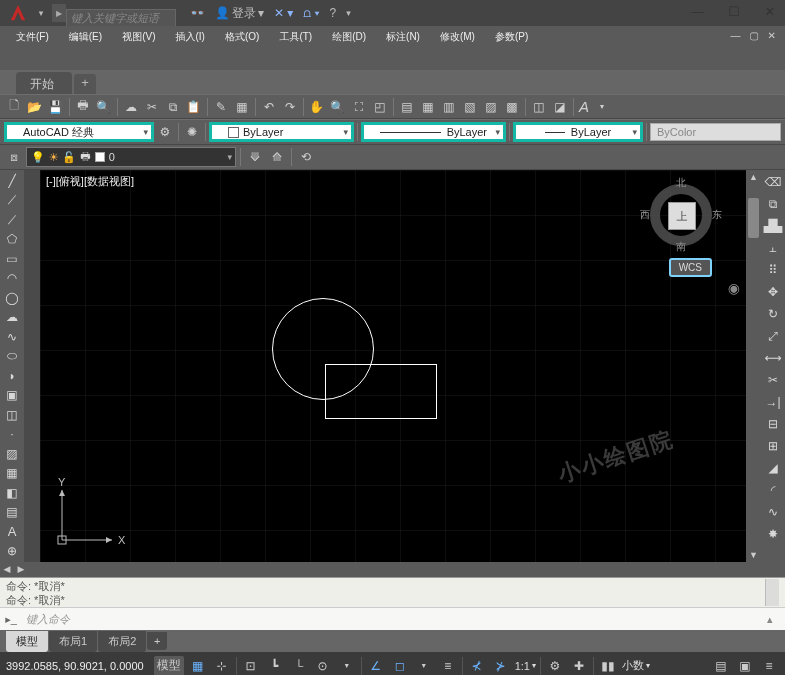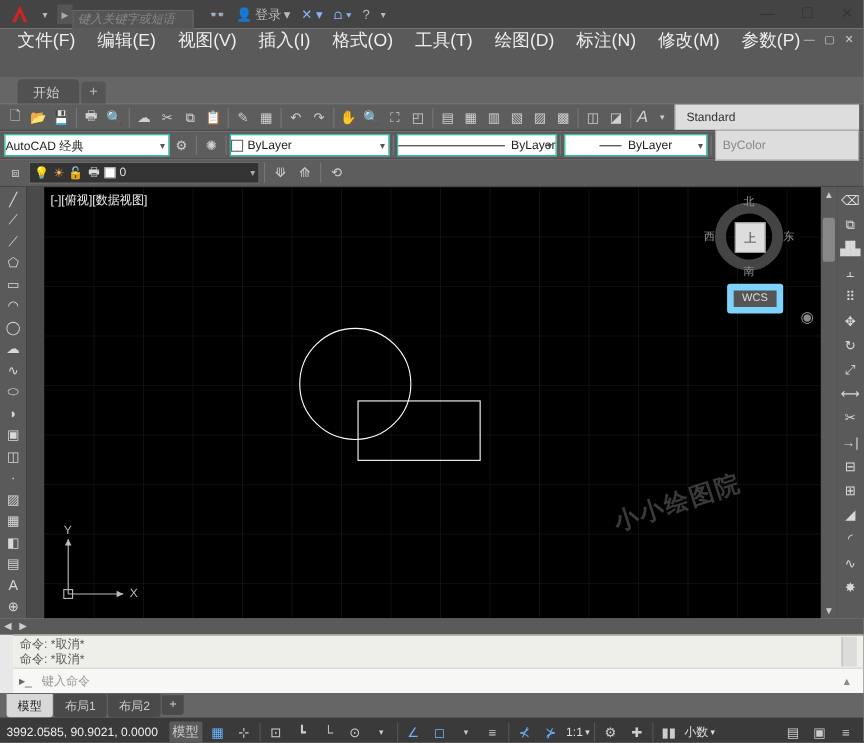--- a/index.html
+++ b/index.html
@@ -14,40 +14,40 @@
   .search-play { width:14px;height:18px;background:#555;margin-left:4px;display:flex;align-items:center;justify-content:center;color:#aaa;font-size:8px;}
   .search-box { flex:0 0 110px; height:18px; background:#555;border:1px solid #666;color:#888;font-style:italic;padding-left:4px;line-height:16px;font-size:11px;margin-top:10px;}
   .title-icons { display:flex; gap:10px; align-items:center; margin-left:14px; color:#bbb; font-size:12px;}
   .title-icons span { display:inline-flex; align-items:center; gap:2px; }
   .win-controls { position:absolute; right:6px; top:4px; display:flex; gap:18px; color:#333; font-size:13px;}
   .win-controls span { width:18px; text-align:center; }
   
   
   .menubar { height:44px; background:#5a5a5a; padding:0 6px; position:relative;}
   .menubar .row { display:flex; gap:0; height:22px; align-items:center;}
-  .menubar .row span { color:#eee; padding:3px 10px; font-size:16px; }
+  .menubar .row span { color:#eee; padding:3px 10px; font-size:10px; }
   .minmax { position:absolute; right:6px; top:4px; color:#ccc; font-size:10px; letter-spacing:3px;}
   
   
   .filetabs { height:24px; background:#666; display:flex; align-items:flex-end; padding-left:16px; gap:2px;}
   .filetab { height:22px; padding:3px 18px 0 14px; border-radius:4px 4px 0 0; font-size:12px; display:flex;align-items:center;gap:8px;}
   .filetab.inactive { background:#515151; color:#ccc;}
   .filetab.active { background:#777; color:#fff; }
   .filetab .x { color:#aaa; font-size:10px;}
   .addtab { width:22px;height:20px;background:#555;border-radius:3px 3px 0 0;color:#bbb;text-align:center;font-size:13px;line-height:18px;}
   
   
   .toolbar { height:25px; background:#5d5d5d; border-top:1px solid #6e6e6e; border-bottom:1px solid #474747; display:flex; align-items:center; padding:0 4px; gap:1px;}
   .toolbar.row2 { height:26px;}
   .tbtn { width:20px;height:20px; display:flex;align-items:center;justify-content:center; color:#d0d0d0; font-size:12px;}
   .tbtn.wide{width:auto;padding:0 2px;}
   .sep { width:1px; height:18px; background:#777; margin:0 2px;}
-  .dropdown { height:20px; background:#fff; border:1px solid #14b8a6; display:flex;align-items:center; padding:0 0; font-size:11px; color:#222; position:relative;}
+  .dropdown { height:20px; background:#fff; border:3px solid #14b8a6; display:flex;align-items:center; padding:0 16px; font-size:11px; color:#222; position:relative;}
   .dropdown .arrow{position:absolute;right:3px;color:#555;font-size:9px;}
-  .lt-label{background:#eee;color:#444;padding:0 6px;height:28px;display:flex;align-items:center;border:1px solid #aaa;font-size:11px;}
+  .lt-label{background:#eee;color:#444;padding:0 6px;height:18px;display:flex;align-items:center;border:1px solid #aaa;font-size:11px;}
   .style-box{flex:1;background:#ddd;border-left:1px solid #888;display:flex;align-items:center;padding-left:10px;color:#333;height:100%;}
   
   
   .layer-row{height:25px;background:#5d5d5d;border-bottom:1px solid #474747;display:flex;align-items:center;padding:0 4px;gap:2px;}
   .layer-dd{flex:0 0 210px;height:20px;background:#333;border:1px solid #777;display:flex;align-items:center;gap:4px;padding:0 4px;color:#ddd;font-size:11px;position:relative;}
   .layer-dd .arrow{position:absolute;right:3px;color:#aaa;font-size:9px;}
   
   
   .workarea { display:flex; height:392px; background:#1a1a1a; }
   .tool-col { width:24px; background:#5a5a5a; display:flex; flex-direction:column; padding:2px 0; gap:2px; align-items:center;}
@@ -59,37 +59,37 @@
   .rect{position:absolute;border:1px solid #fff;}
   .ucs{position:absolute;left:14px;bottom:14px;}
   .axis-label{position:absolute;color:#bbb;font-size:11px;}
   .watermark{position:absolute;right:70px;bottom:90px;color:#3a3a3a;font-size:22px;transform:rotate(-18deg);font-weight:bold;letter-spacing:2px;}
 
   
   .viewcube{position:absolute;top:8px;right:28px;width:74px;height:74px;}
   .vc-ring{position:absolute;inset:6px;border:10px solid rgba(80,80,80,0.85);border-radius:50%;}
   .vc-face{position:absolute;top:24px;left:24px;width:28px;height:28px;background:#ddd;color:#444;font-size:11px;display:flex;align-items:center;justify-content:center;border:1px solid #999;}
   .vc-dir{position:absolute;color:#999;font-size:10px;}
-  .wcs-badge{position:absolute;top:88px;right:34px;background:#555;color:#ddd;border-radius:3px;font-size:10px;padding:2px 8px;border:6px solid #7dd3fc;}
+  .wcs-badge{position:absolute;top:88px;right:34px;background:#555;color:#ddd;border-radius:3px;font-size:10px;padding:2px 8px;border:2px solid #7dd3fc;}
   .navbar-icon{position:absolute;top:110px;right:6px;color:#888;font-size:14px;}
 
   .vscroll{width:15px;background:#5a5a5a;display:flex;flex-direction:column;}
   .vscroll .thumb{flex:0 0 40px;background:#888;margin:14px 2px 0;border-radius:2px;}
   .vscroll .arrow{height:14px;color:#ccc;text-align:center;font-size:9px;line-height:14px;}
 
   
   .hscroll-row{height:15px;background:#5a5a5a;display:flex;}
   .hscroll-row .harrow{width:14px;color:#ccc;text-align:center;font-size:9px;line-height:14px;}
-  .cmd-area{background:#f4f4f0;border-top:1px solid #999;margin-left:12px;}
+  .cmd-area{background:#f4f4f0;border-top:1px solid #999;}
   .cmd-history{height:30px;padding:1px 6px;color:#555;font-size:11px;line-height:14px;background:#efefea;border-bottom:1px solid #ccc;display:flex;}
   .cmd-history .lines{flex:1;}
   .cmd-history .vs{width:14px;background:#dcdcda;border-left:1px solid #bbb;}
   .cmd-input-row{height:22px;display:flex;align-items:center;background:#f7f7f5;}
   .cmd-icon{width:22px;text-align:center;color:#666;}
-  .cmd-input{flex:1;color:#999;padding-left:4px;}
+  .cmd-input{flex:1;color:#999;font-style:italic;padding-left:4px;}
   .cmd-grip{width:18px;color:#888;}
 
   
   .layout-tabs{height:22px;background:#666;display:flex;align-items:center;padding-left:6px;gap:1px;}
   .ltab{padding:3px 10px;font-size:11px;border-radius:0 0 3px 3px;}
   .ltab.active{background:#d8d8d8;color:#222;}
   .ltab.inactive{background:#4a4a4a;color:#ccc;}
   .ltab.add{width:20px;text-align:center;padding:3px 0;}
 
   
@@ -178,21 +178,20 @@
   <div class="tbtn">▥</div>
   <div class="tbtn">▧</div>
   <div class="tbtn">▨</div>
   <div class="tbtn">▩</div>
   <div class="sep"></div>
   <div class="tbtn">◫</div>
   <div class="tbtn">◪</div>
   <div class="sep"></div>
   <div class="tbtn wide" style="font-style:italic;font-size:15px">A</div>
   <div class="tbtn" style="font-size:8px">▾</div>
-  <div class="style-box">Standard</div>
 </div>
 
 <div class="toolbar row2">
   <div class="dropdown" style="width:150px">
     <span>AutoCAD 经典</span>
       <span class="arrow">▾</span>
   </div>
   <div class="tbtn">⚙</div>
   <div class="sep"></div>
   <div class="tbtn">✺</div>

